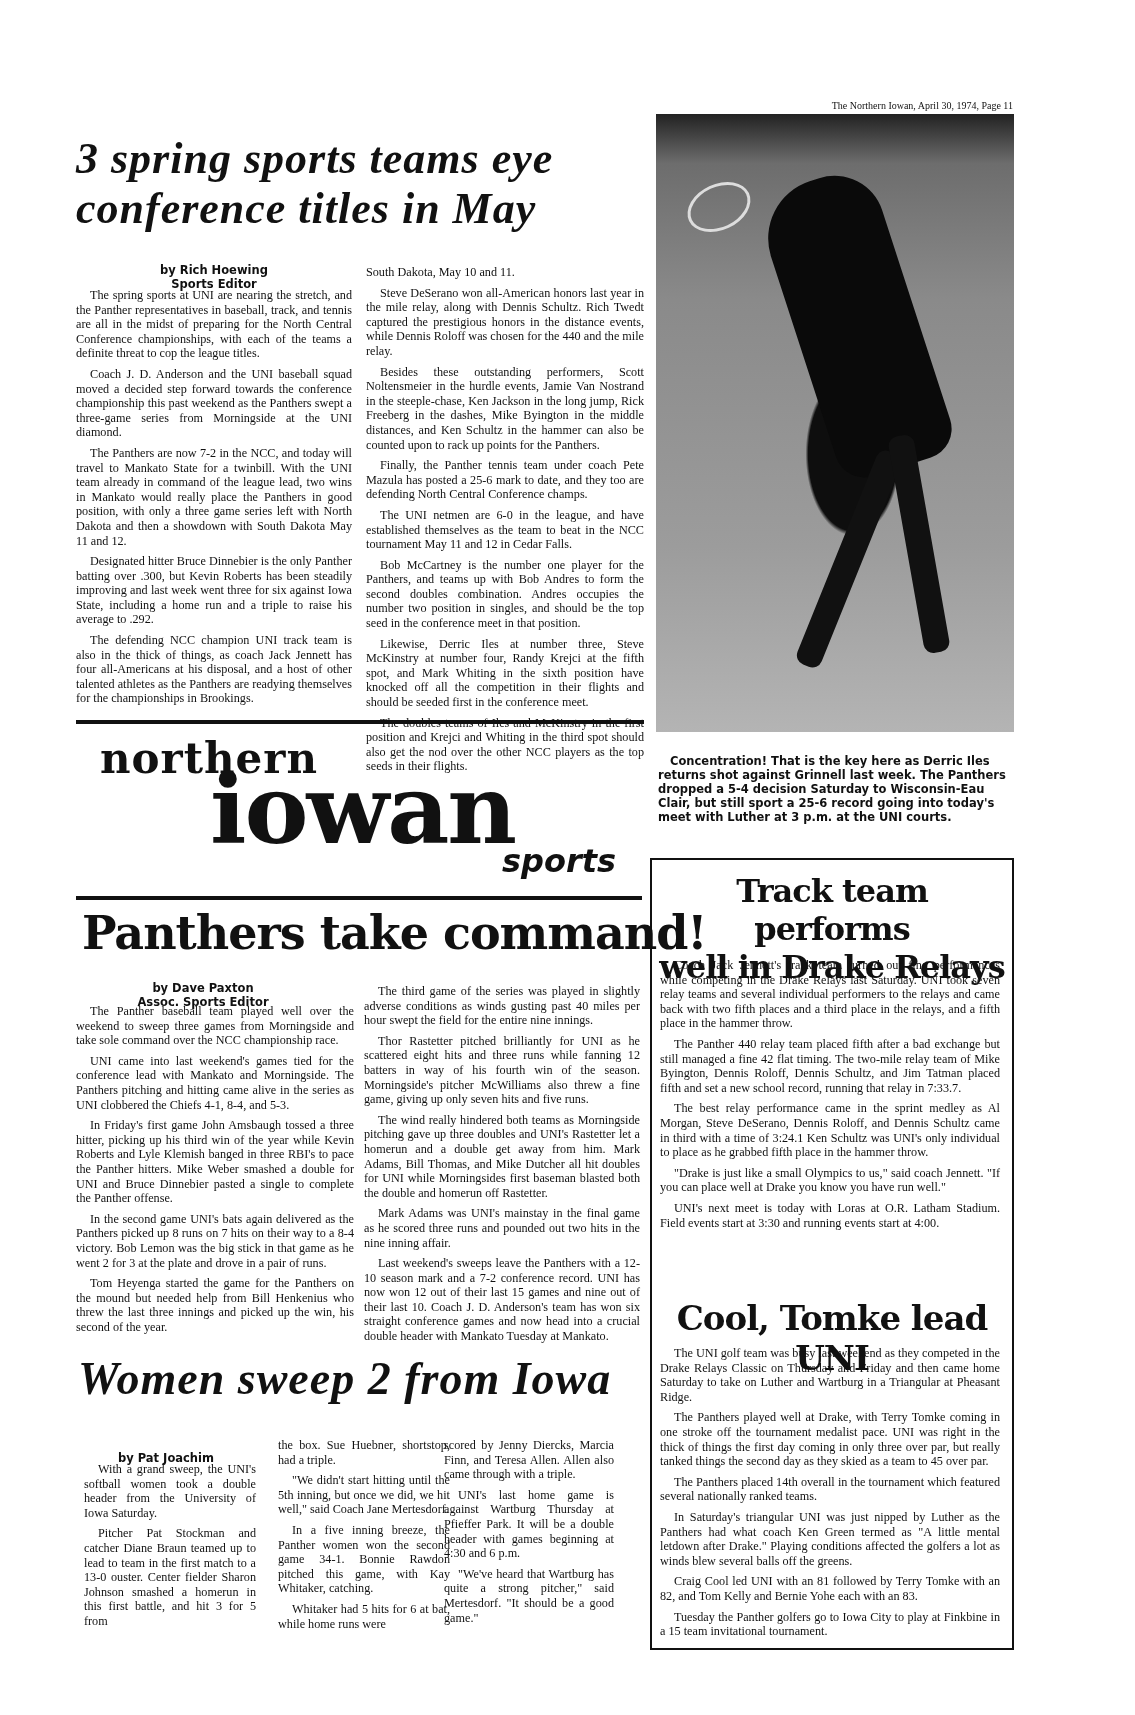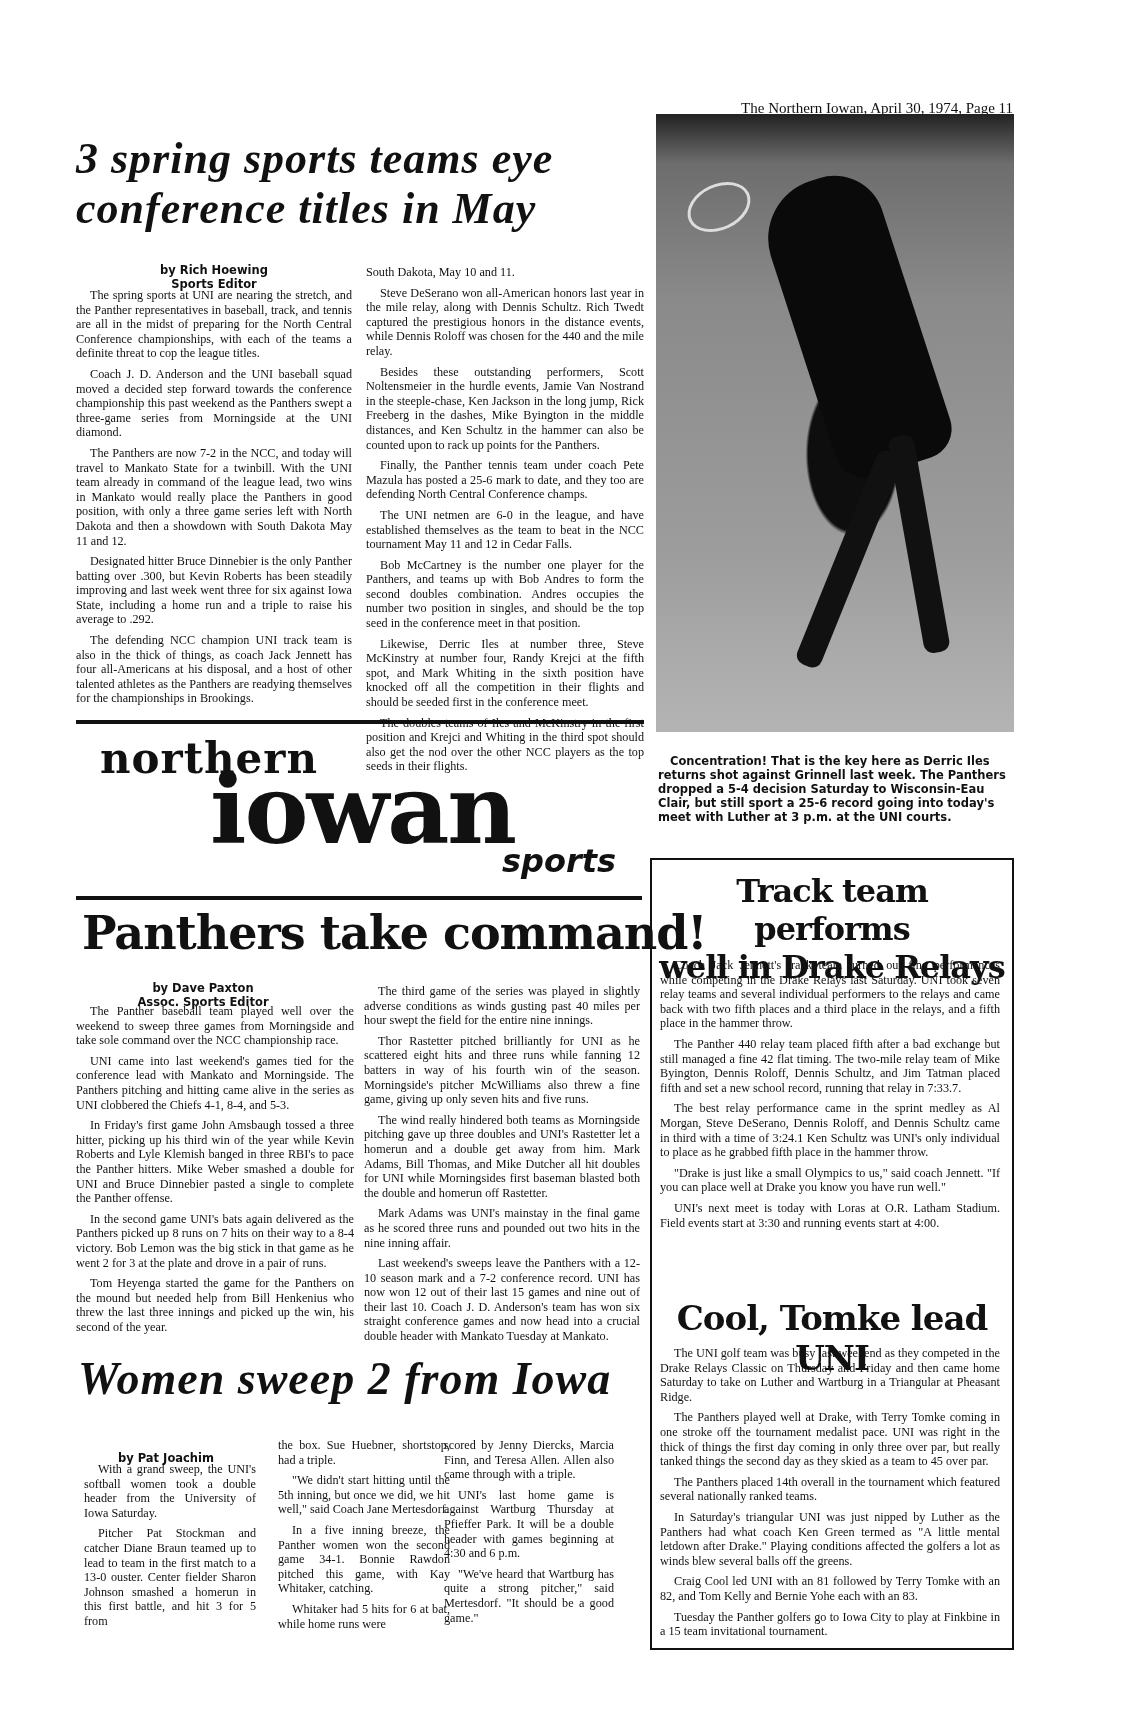--- a/index.html
+++ b/index.html
@@ -1,18 +1,18 @@
 <!DOCTYPE html>
 <html><head>
 <meta charset="utf-8">
 <style>
   html,body{margin:0;padding:0;background:#ffffff;}
   body{width:1135px;height:1715px;position:relative;overflow:hidden;color:#111;font-family:"Liberation Serif","DejaVu Serif",serif;}
   .abs{position:absolute;}
-  .folio{right:122px;top:100px;font-size:15px;}
+  .folio{right:122px;top:100px;font-size:10px;}
   .h-italic{font-family:"Liberation Serif",serif;font-style:italic;font-weight:bold;letter-spacing:1px;}
   .h-bold{font-family:"DejaVu Serif","Liberation Serif",serif;font-weight:bold;letter-spacing:-1px;}
   .byline{font-family:"DejaVu Sans","Liberation Sans",sans-serif;font-weight:bold;font-size:11.5px;text-align:center;line-height:14px;margin-top:7px;}
   .col{font-size:12.2px;line-height:14.6px;text-align:justify;}
   .col p{margin:0 0 6px 0;text-indent:14px;}
   .rule{background:#111;}
   .photo{background:
     radial-gradient(ellipse at 50% 35%, #1a1a1a 0 8%, transparent 9%),
     radial-gradient(ellipse at 55% 55%, #0e0e0e 0 16%, transparent 17%),
     linear-gradient(180deg,#222 0%,#6d6d6d 8%,#8a8a8a 30%,#9c9c9c 70%,#b4b4b4 100%);

